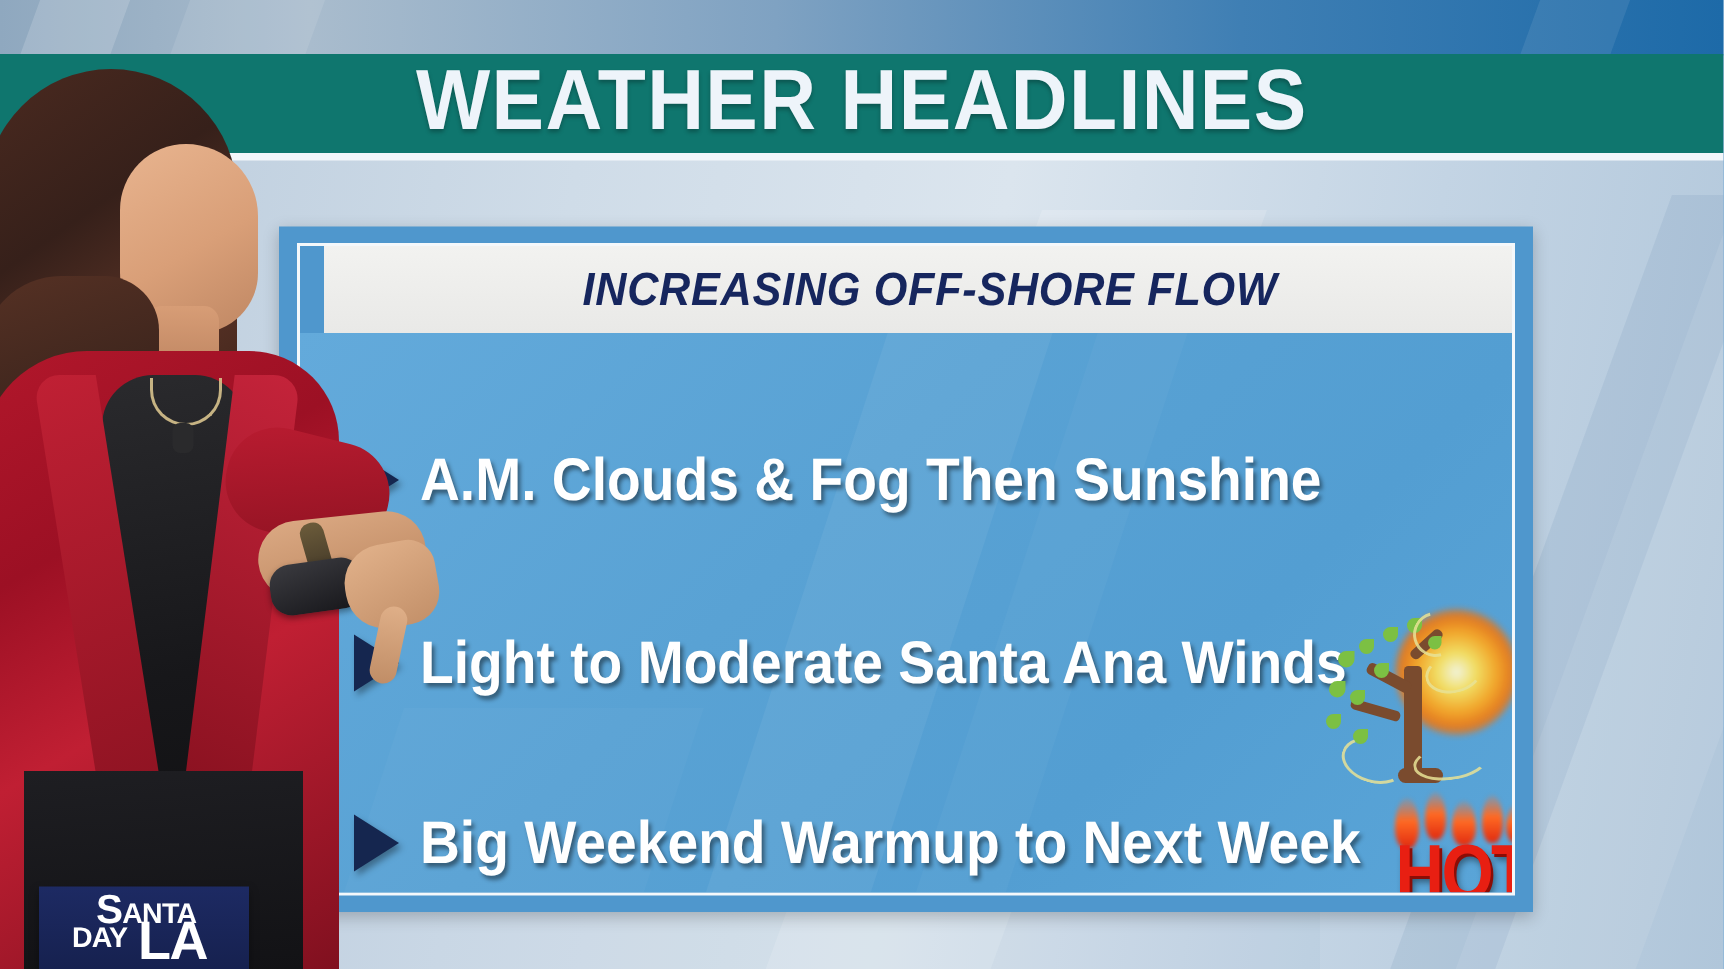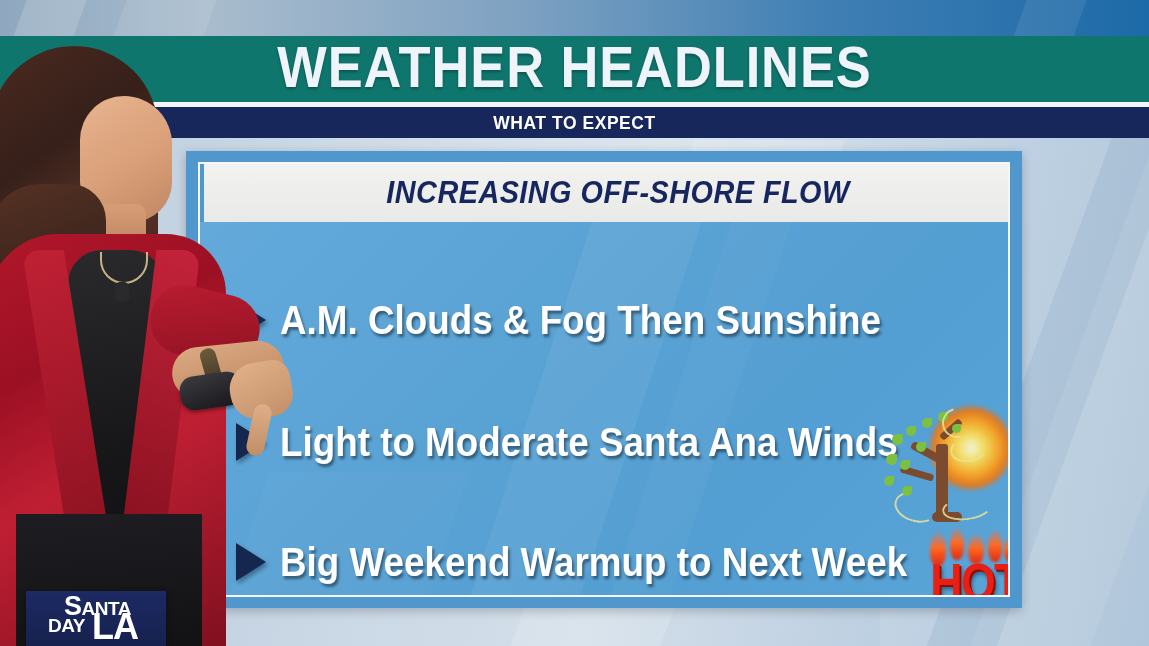--- a/index.html
+++ b/index.html
@@ -33,22 +33,22 @@
     position:absolute;left:0;right:0;top:0;text-align:center;
     font-size:19px;line-height:31px;font-weight:bold;color:#ffffff;
     letter-spacing:.6px;transform:scaleX(.92);transform-origin:center;white-space:nowrap;
   }
 
   
   .panel{position:absolute;left:186px;top:151px;width:836px;height:457px;
     background:#4f97cd;box-shadow:0 3px 10px rgba(0,0,0,.22);}
   .panel-inner{position:absolute;left:12px;top:11px;right:12px;bottom:11px;
     border:2px solid #f4f8fb;box-sizing:border-box;overflow:hidden;}
-  .panel-title{position:absolute;left:4px;top:0;width:100%;height:58px;
-    background:linear-gradient(180deg,#f2f2f0 0%,#e9e9e7 100%);padding-left:20px;}
+  .panel-title{position:absolute;left:16px;top:0;width:100%;height:58px;
+    background:linear-gradient(180deg,#f2f2f0 0%,#e9e9e7 100%);}
   .panel-title .t{
     position:absolute;left:0;right:0;top:0;text-align:center;
     font-size:31px;line-height:58px;font-weight:bold;font-style:italic;
     color:#16265e;letter-spacing:.5px;transform:scaleX(.93);transform-origin:center;
     white-space:nowrap;
   }
   .panel-body{position:absolute;left:0;top:58px;right:0;bottom:0;
     background:linear-gradient(135deg,#63aadb 0%,#59a2d4 40%,#539ed2 70%,#5aa5d8 100%);
     overflow:hidden;}
   .body-streak{position:absolute;background:rgba(255,255,255,.055);transform:skewX(-18deg);}
@@ -181,23 +181,20 @@
   <div class="bg-top">
     <div class="facet" style="left:20px;top:0;width:60px;height:37px;"></div>
     <div class="facet" style="left:120px;top:0;width:90px;height:37px;opacity:.6;"></div>
     <div class="facet" style="left:1020px;top:0;width:60px;height:37px;opacity:.5;"></div>
   </div>
 
   <div class="hdr-main">
     <div class="t">WEATHER HEADLINES</div>
   </div>
   <div class="hdr-gap"></div>
-  <div class="hdr-sub">
-    <div class="t">WHAT TO EXPECT</div>
-  </div>
 
   <div class="panel">
     <div class="panel-inner">
 
       <div class="panel-title">
         <div class="t">INCREASING OFF-SHORE FLOW</div>
       </div>
 
       <div class="panel-body">
         <div class="body-streak" style="left:330px;top:-20px;width:110px;height:420px;"></div>

